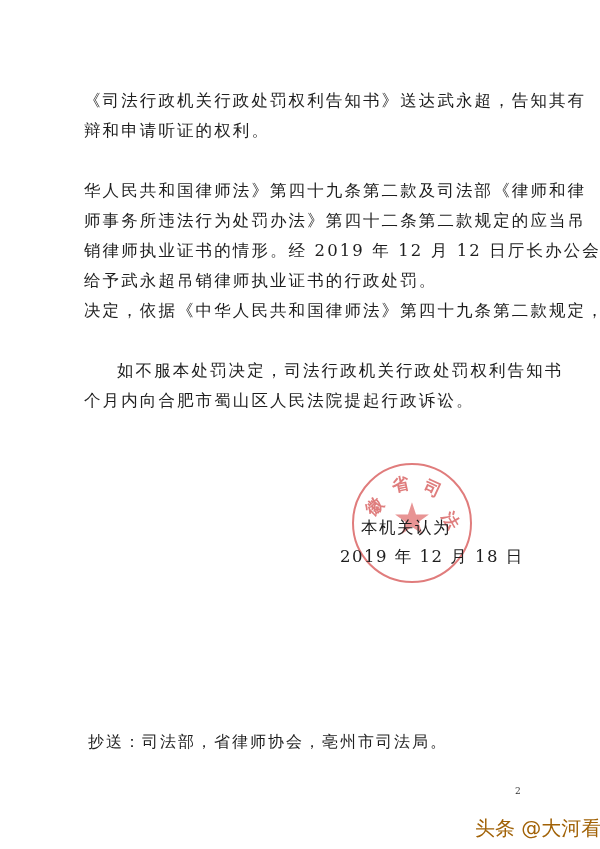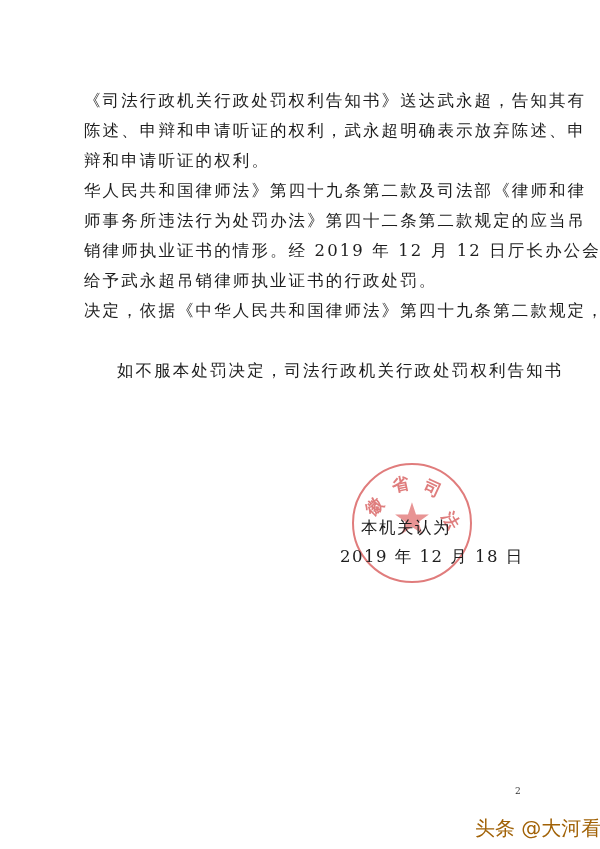--- a/index.html
+++ b/index.html
@@ -32,46 +32,47 @@
       font-size: 20px; color: #a16207; white-space: nowrap; text-shadow: 0 0 2px #fff;
     }
   </style>
 </head>
 <body>
 
 <div class="page">
 
   <div class="para" style="top:86px;">
     <span class="line">《司法行政机关行政处罚权利告知书》送达武永超，告知其有</span>
-    <span class="line">陈述、申辩和申请听证的权利，武永超明确表示放弃陈述、申</span>
     <span class="line">辩和申请听证的权利。</span>
   </div>
 
   <div class="para" style="top:176px;">
     <span class="line">华人民共和国律师法》第四十九条第二款及司法部《律师和律</span>
     <span class="line">师事务所违法行为处罚办法》第四十二条第二款规定的应当吊</span>
     <span class="line">销律师执业证书的情形。经 2019 年 12 月 12 日厅长办公会研究</span>
     <span class="line">给予武永超吊销律师执业证书的行政处罚。</span>
     <span class="line">决定，依据《中华人民共和国律师法》第四十九条第二款规定，</span>
   </div>
 
   <div class="para" style="top:356px;">
     <span class="line indent">如不服本处罚决定，司法行政机关行政处罚权利告知书</span>
+    <span class="line">个月内向合肥市蜀山区人民法院提起行政诉讼。</span>
   </div>
 
   <div class="seal">
     <div class="seal-text">
       <span class="seal-char" style="left:12px; top:30px; transform:rotate(-45deg);">徽</span>
       <span class="seal-char" style="left:38px; top:8px; transform:rotate(-12deg);">省</span>
       <span class="seal-char" style="left:70px; top:12px; transform:rotate(25deg);">司</span>
       <span class="seal-char" style="left:88px; top:44px; transform:rotate(60deg);">法</span>
     </div>
     <div class="seal-star">★</div>
   </div>
 
   <div class="sign" style="left:361px; top:517px;">本机关认为</div>
   <div class="sign" style="left:340px; top:546px;">2019 年 12 月 18 日</div>
 
+  <div class="cc">抄送：司法部，省律师协会，亳州市司法局。</div>
 
   <div class="pagenum">2</div>
 
   <div class="watermark">头条 @大河看法</div>
 </div>
 
 </body></html>

